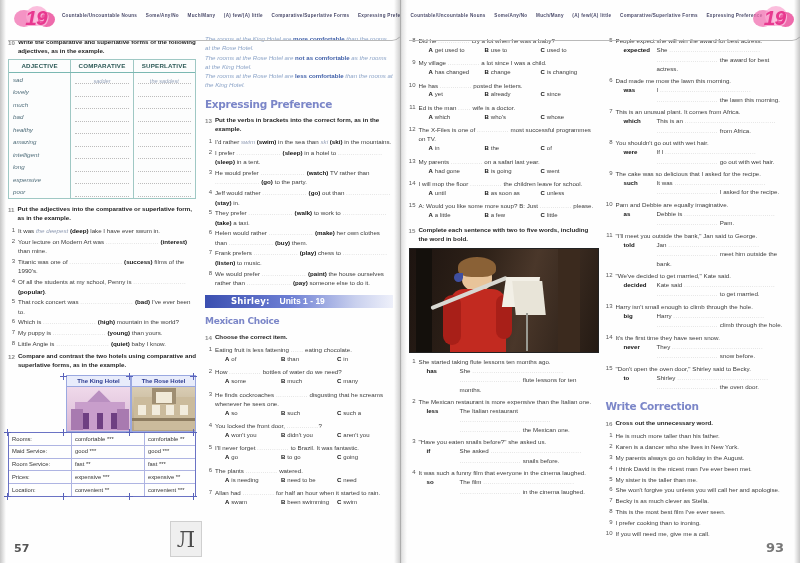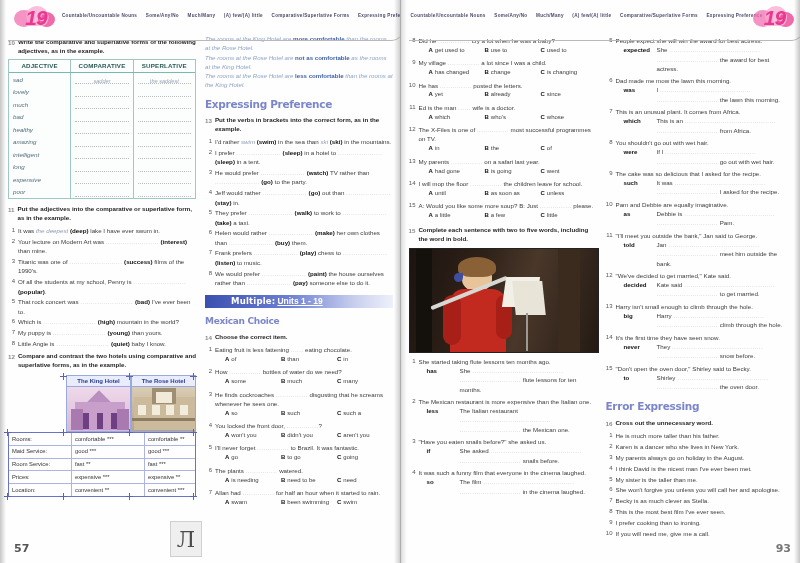--- a/index.html
+++ b/index.html
@@ -77,38 +77,38 @@
 
   
   .sechead{font-size:10.5px;font-weight:bold;color:#7b86c8;margin:7px 0 3px 0;
     letter-spacing:-.3px;font-family:"DejaVu Sans",sans-serif;}
   .sechead.sm{font-size:9px;}
   .revbanner{margin:8px 0 6px 0;height:13px;position:relative;
     background:linear-gradient(to right,#3b4fb0 0%,#6d7fd4 45%,#c9d0ee 80%,#eef0fa 100%);
     display:flex;align-items:center;}
   .revbanner .rl{color:#fff;font-weight:bold;font-size:8.5px;padding-left:26px;
     letter-spacing:.2px;font-family:"DejaVu Sans",sans-serif;}
-  .revbanner .ru{color:#fff;font-weight:bold;font-size:8.5px;margin-left:2px;text-decoration:underline;}
+  .revbanner .ru{color:#fff;font-weight:bold;font-size:8.5px;margin-left:10px;}
 
   .opts{display:flex;margin:.5px 0 1.5px 10px;font-size:6px;}
   .opts div{width:56px;}
   .opts b{margin-right:2px;}
 
   
   .kwt{display:flex;gap:3px;margin-bottom:1px;}
   .kwt .kw{width:30px;flex:none;font-weight:bold;color:#111;font-size:6.1px;padding-left:8px;}
   .kwt .kb{flex:1;}
 
   .photo{width:100%;height:103px;margin:4px 0 4px 0;position:relative;overflow:hidden;
     background:#241b14;border:1px solid #222;}
 
   .pagenum{position:absolute;bottom:6px;font-weight:bold;color:#555;font-size:11px;
     font-family:"DejaVu Sans",sans-serif;}
   .pagenum.l{left:14px;}
-  .pagenum.r{right:9px;font-size:11px;color:#777;}
+  .pagenum.r{right:16px;font-size:13px;color:#777;}
 
   .watermark{position:absolute;left:170px;bottom:6px;width:30px;height:34px;
     background:#efefef;border:1px solid #cfcfcf;display:flex;align-items:center;justify-content:center;
     font-size:22px;color:#4c4c4c;font-family:"DejaVu Serif",serif;z-index:20;}
 </style>
 </head>
 <body>
 
 <div class="spread">
 
@@ -415,21 +415,21 @@
    <div class="n">7</div>
    <div class="b">Frank prefers <span class="dots">.....................</span> <b>(play)</b> chess to <span class="dots">.....................</span> <b>(listen)</b> to music.</div>
             </div>
             <div class="item">
    <div class="n">8</div>
    <div class="b">We would prefer <span class="dots">.....................</span> <b>(paint)</b> the house ourselves rather than <span class="dots">.....................</span> <b>(pay)</b> someone else to do it.</div>
             </div>
           </div>
 
         <div class="revbanner">
-          <span class="rl">Multiple:</span>
+          <span class="rl">Shirley:</span>
           <span class="ru">Units 1 - 19</span>
         </div>
 
         <div class="sechead sm">Mexican Choice</div>
 
         <div class="ex">
           <span class="exnum">14</span>
           <span class="t">Choose the correct item.</span>
         </div>
         <div id="mcA">
@@ -771,21 +771,21 @@
   <div class="b">"Don't open the oven door," Shirley said to Becky.
     <div class="kwt">
       <div class="kw">to</div>
       <div class="kb">Shirley
         <span class="dots">...........................................</span><br>
         <span class="dots">.............................</span> the oven door.</div>
     </div></div>
             </div>
           </div>
 
-        <div class="sechead">Error Expressing</div>
+        <div class="sechead">Write Correction</div>
 
         <div class="ex">
           <span class="exnum">16</span>
           <span class="t">Cross out the unnecessary word.</span>
         </div>
         <div id="ecitems">
  <div class="item">
   <div class="n">1</div>
   <div class="b">He is much more taller than his father.</div>
             </div>

